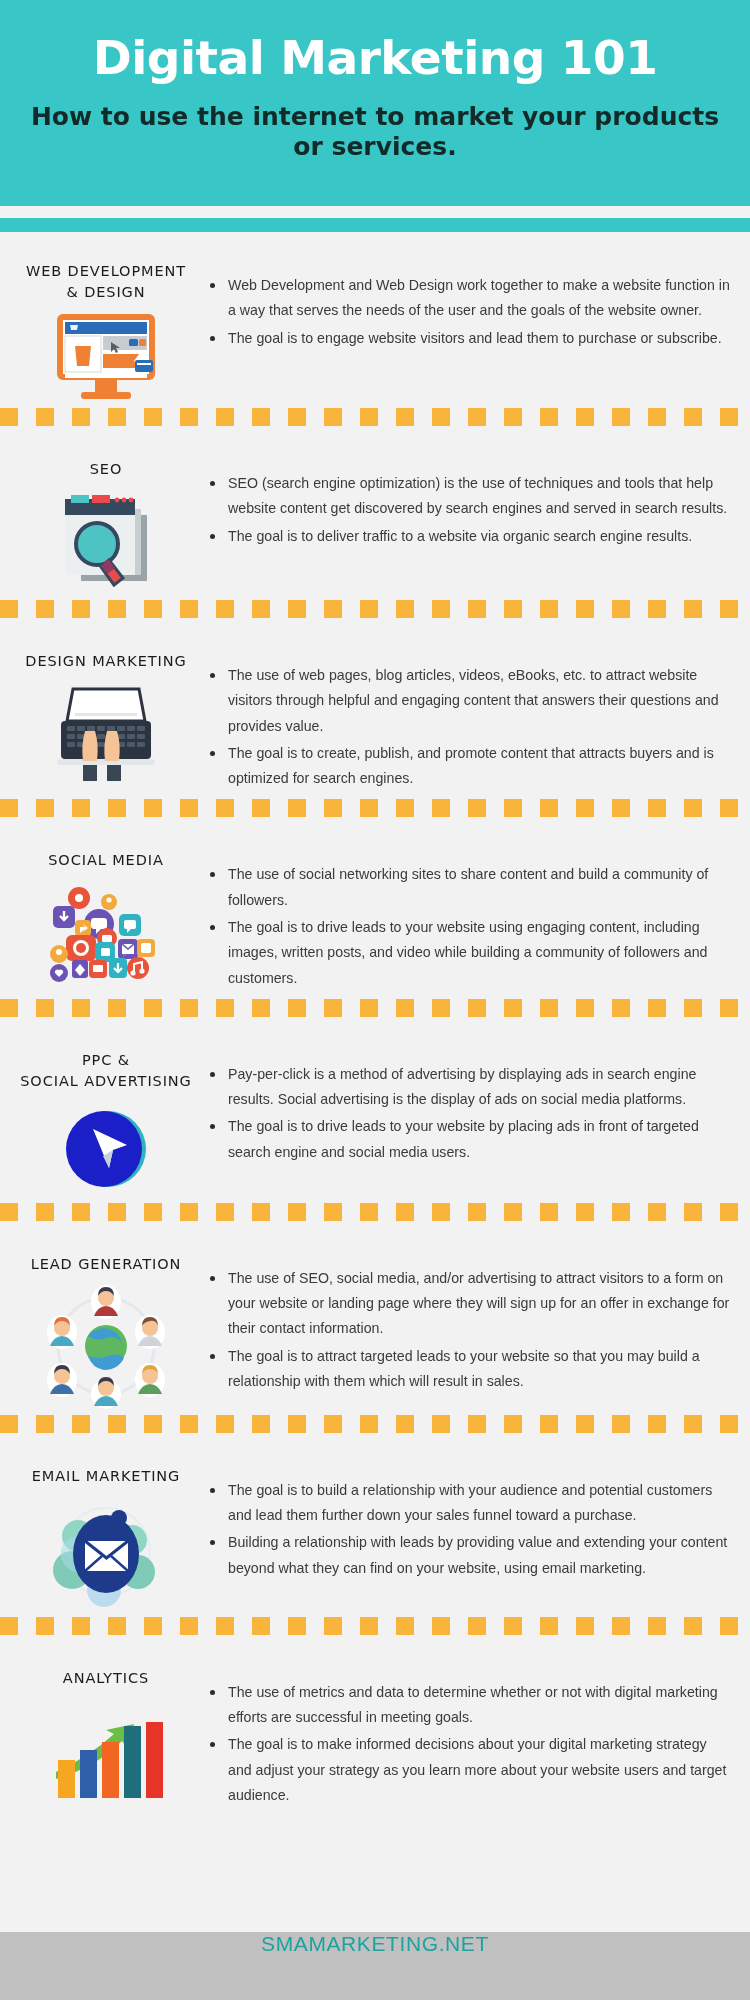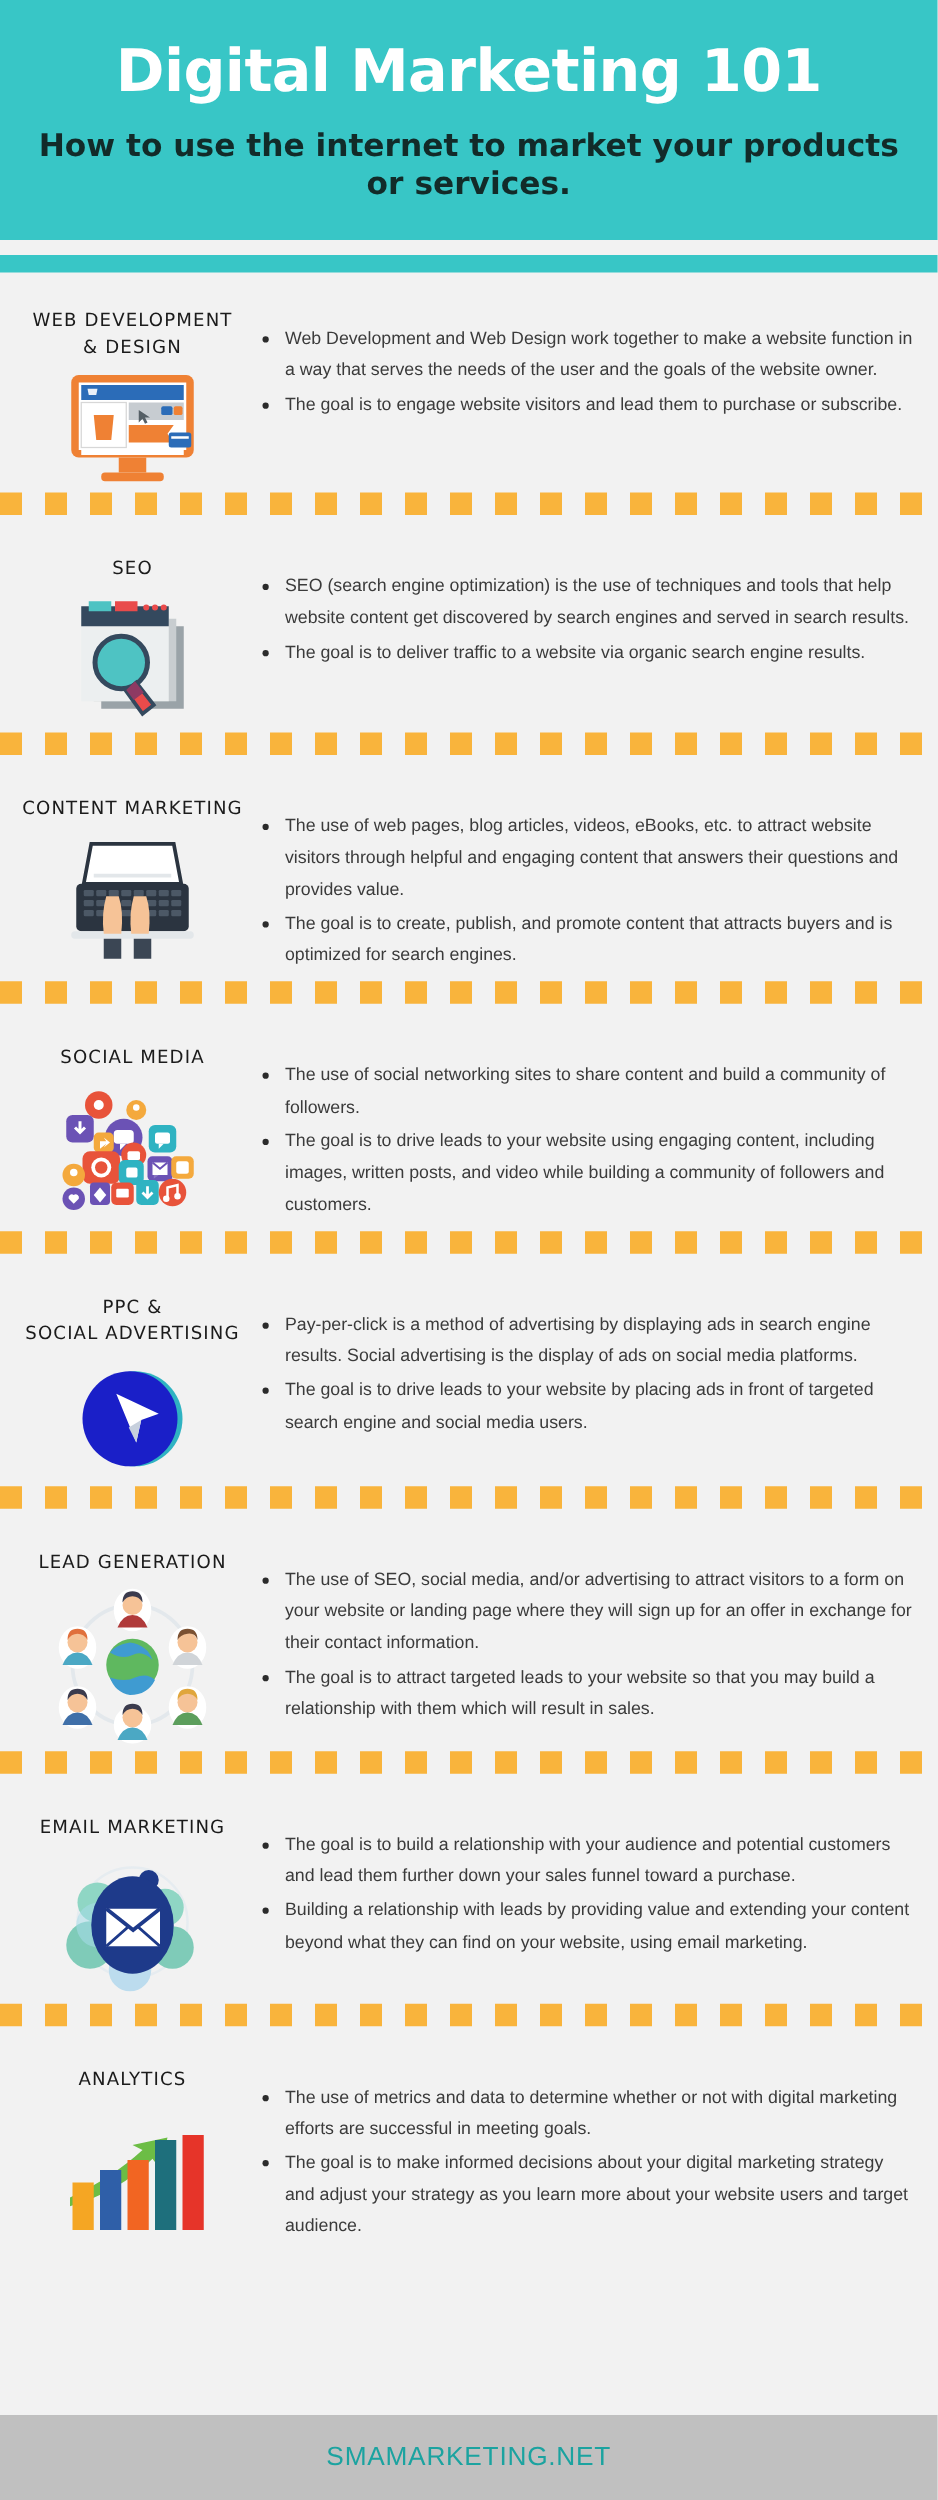--- a/index.html
+++ b/index.html
@@ -17,21 +17,21 @@
     height: 2000px;
     position: relative;
     background: #f2f2f2;
     display: flex;
     flex-direction: column;
   }
 
   
   .header {
     background: #38c6c6;
-    padding: 34px 30px 30px 30px;
+    padding: 34px 30px 44px 30px;
     text-align: center;
   }
   .header-title {
     font-family: "DejaVu Sans", sans-serif;
     font-weight: bold;
     font-size: 47px;
     line-height: 1.02;
     color: #ffffff;
     letter-spacing: -0.5px;
     margin-bottom: 20px;
@@ -124,21 +124,21 @@
       transparent 18px, transparent 36px
     );
     margin: 6px 0 4px 0;
   }
 
   
   .footer {
     height: 68px;
     background: #c0c0c0;
     display: flex;
-    align-items: center;
+    align-items: flex-start;
     justify-content: center;
   }
   .footer-text {
     font-family: "Liberation Sans", sans-serif;
     font-size: 21px;
     letter-spacing: 0.6px;
     color: #1ba3a0;
   }
 
   svg { display: block; }
@@ -213,21 +213,21 @@
         <div class="sec-right">
           <ul class="bullets">
             <li class="bullet">SEO (search engine optimization) is the use of techniques and tools that help website content get discovered by search engines and served in search results.</li>
             <li class="bullet">The goal is to deliver traffic to a website via organic search engine results.</li>
           </ul>
         </div>
       </div>
       <div class="divider"></div>
       <div class="section">
         <div class="sec-left">
-          <div class="sec-label">CONTENT MARKETING</div>
+          <div class="sec-label">DESIGN MARKETING</div>
           <div class="sec-icon">
     <svg width="110" height="105" viewBox="0 0 110 105">
       <path d="M22 8 h66 l6 32 h-78 z" fill="#ffffff" stroke="#2b3440" stroke-width="3"></path>
       <rect x="24" y="32" width="62" height="3" fill="#e3e7ea"></rect>
       <rect x="10" y="40" width="90" height="38" rx="4" fill="#2b3440"></rect>
       <g fill="#4c5866">
         <rect x="16" y="45" width="8" height="5" rx="1"></rect>
                 <rect x="26" y="45" width="8" height="5" rx="1"></rect>
         <rect x="36" y="45" width="8" height="5" rx="1"></rect>
                 <rect x="46" y="45" width="8" height="5" rx="1"></rect>

